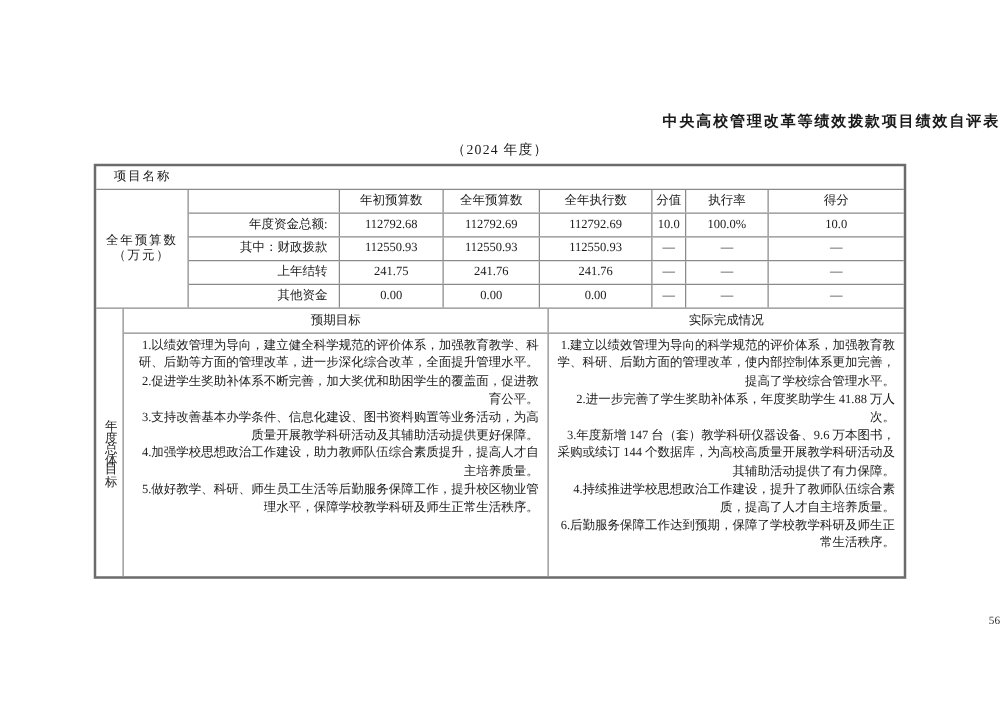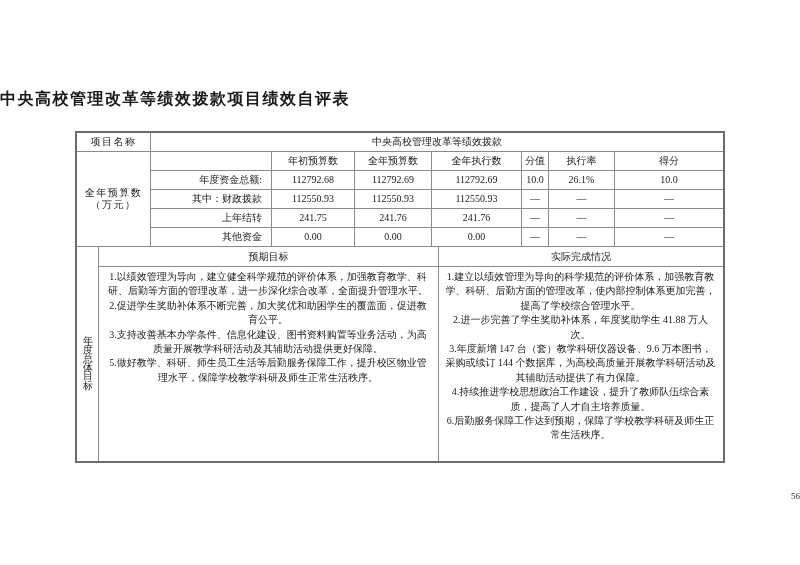--- a/index.html
+++ b/index.html
@@ -6,21 +6,21 @@
   .page{
     position:relative;
     width:800px;height:565px;
     background:#ffffff;
     font-family:"Liberation Serif","DejaVu Serif",serif;
     color:#1a1a1a;
     overflow:hidden;
   }
   .title{
     position:absolute;top:89px;left:0;right:0;
-    text-align:left;font-size:16px;font-weight:bold;letter-spacing:1.5px;
+    text-align:right;font-size:12px;font-weight:bold;letter-spacing:1.5px;
   }
   .subtitle{
     position:absolute;top:112px;left:0;right:0;
     text-align:center;font-size:11px;letter-spacing:1px;
   }
   .tbl{
     position:absolute;left:75px;top:131px;width:650px;height:332px;
     border:2px solid #6b6b6b;box-sizing:border-box;
     display:flex;flex-direction:column;
     font-size:10px;line-height:1.2;
@@ -38,21 +38,21 @@
   .right-align{justify-content:flex-end;padding-right:9px;text-align:right;}
   .colstack{flex:1;display:flex;flex-direction:column;}
   .subrow{display:flex;flex:1;border-bottom:1px solid #8a8a8a;}
   .subrow:last-child{border-bottom:none;}
   .vert-label{
     writing-mode:vertical-rl;text-orientation:upright;
     letter-spacing:9px;font-size:10px;
   }
   .goal-pane{
     padding:3px 7px 3px 6px;
-    display:block;text-align:center;
+    display:block;text-align:right;
     align-items:flex-start;
     line-height:14.4px;
   }
   .goal-pane p{margin:0;}
   .page-num{
     position:absolute;top:491px;left:0;right:0;
     text-align:right;font-size:9px;color:#333;
   }
   .w-a{width:74px;flex:none;}
   .w-sub{width:121px;flex:none;}
@@ -62,26 +62,26 @@
   .w-c4{width:27px;flex:none;}
   .w-c5{width:66px;flex:none;}
   .grow{flex:1;}
 </style>
 </head>
 <body>
 
 <div class="page">
 
   <div class="title">中央高校管理改革等绩效拨款项目绩效自评表</div>
+  <div class="subtitle">（2024 年度）</div>
 
   <div class="tbl">
 
     <div class="row" style="height:18px">
       <div class="cell lbl w-a">项目名称</div>
-      <div class="cell grow">中央高校管理改革等绩效拨款</div>
     </div>
 
 
     <div class="row" style="height:94px">
       <div class="cell lbl w-a">
         <span>
           <span>全年预算数</span><br>
           <span>（万元）</span>
         </span>
       </div>
@@ -96,21 +96,21 @@
           <div class="cell w-c5">执行率</div>
           <div class="cell grow">得分</div>
         </div>
 
         <div class="subrow">
           <div class="cell w-sub right-align">年度资金总额:</div>
           <div class="cell w-c1">112792.68</div>
           <div class="cell w-c2">112792.69</div>
           <div class="cell w-c3">112792.69</div>
           <div class="cell w-c4">10.0</div>
-          <div class="cell w-c5">26.1%</div>
+          <div class="cell w-c5">100.0%</div>
           <div class="cell grow">10.0</div>
         </div>
 
         <div class="subrow">
           <div class="cell w-sub right-align">其中：财政拨款</div>
           <div class="cell w-c1">112550.93</div>
           <div class="cell w-c2">112550.93</div>
           <div class="cell w-c3">112550.93</div>
           <div class="cell w-c4">—</div>
           <div class="cell w-c5">—</div>
@@ -146,20 +146,21 @@
       <div class="colstack">
         <div class="subrow" style="flex:none;height:19px;">
           <div class="cell" style="width:340px;flex:none;">预期目标</div>
           <div class="cell grow">实际完成情况</div>
         </div>
         <div class="subrow">
           <div class="cell goal-pane" style="width:340px;flex:none;">
             <p>1.以绩效管理为导向，建立健全科学规范的评价体系，加强教育教学、科研、后勤等方面的管理改革，进一步深化综合改革，全面提升管理水平。</p>
             <p>2.促进学生奖助补体系不断完善，加大奖优和助困学生的覆盖面，促进教育公平。</p>
             <p>3.支持改善基本办学条件、信息化建设、图书资料购置等业务活动，为高质量开展教学科研活动及其辅助活动提供更好保障。</p>
+            <p>4.加强学校思想政治工作建设，助力教师队伍综合素质提升，提高人才自主培养质量。</p>
             <p>5.做好教学、科研、师生员工生活等后勤服务保障工作，提升校区物业管理水平，保障学校教学科研及师生正常生活秩序。</p>
           </div>
           <div class="cell goal-pane grow">
             <p>1.建立以绩效管理为导向的科学规范的评价体系，加强教育教学、科研、后勤方面的管理改革，使内部控制体系更加完善，提高了学校综合管理水平。</p>
             <p>2.进一步完善了学生奖助补体系，年度奖助学生 41.88 万人次。</p>
             <p>3.年度新增 147 台（套）教学科研仪器设备、9.6 万本图书，采购或续订 144 个数据库，为高校高质量开展教学科研活动及其辅助活动提供了有力保障。</p>
             <p>4.持续推进学校思想政治工作建设，提升了教师队伍综合素质，提高了人才自主培养质量。</p>
             <p>6.后勤服务保障工作达到预期，保障了学校教学科研及师生正常生活秩序。</p>
           </div>
         </div>

